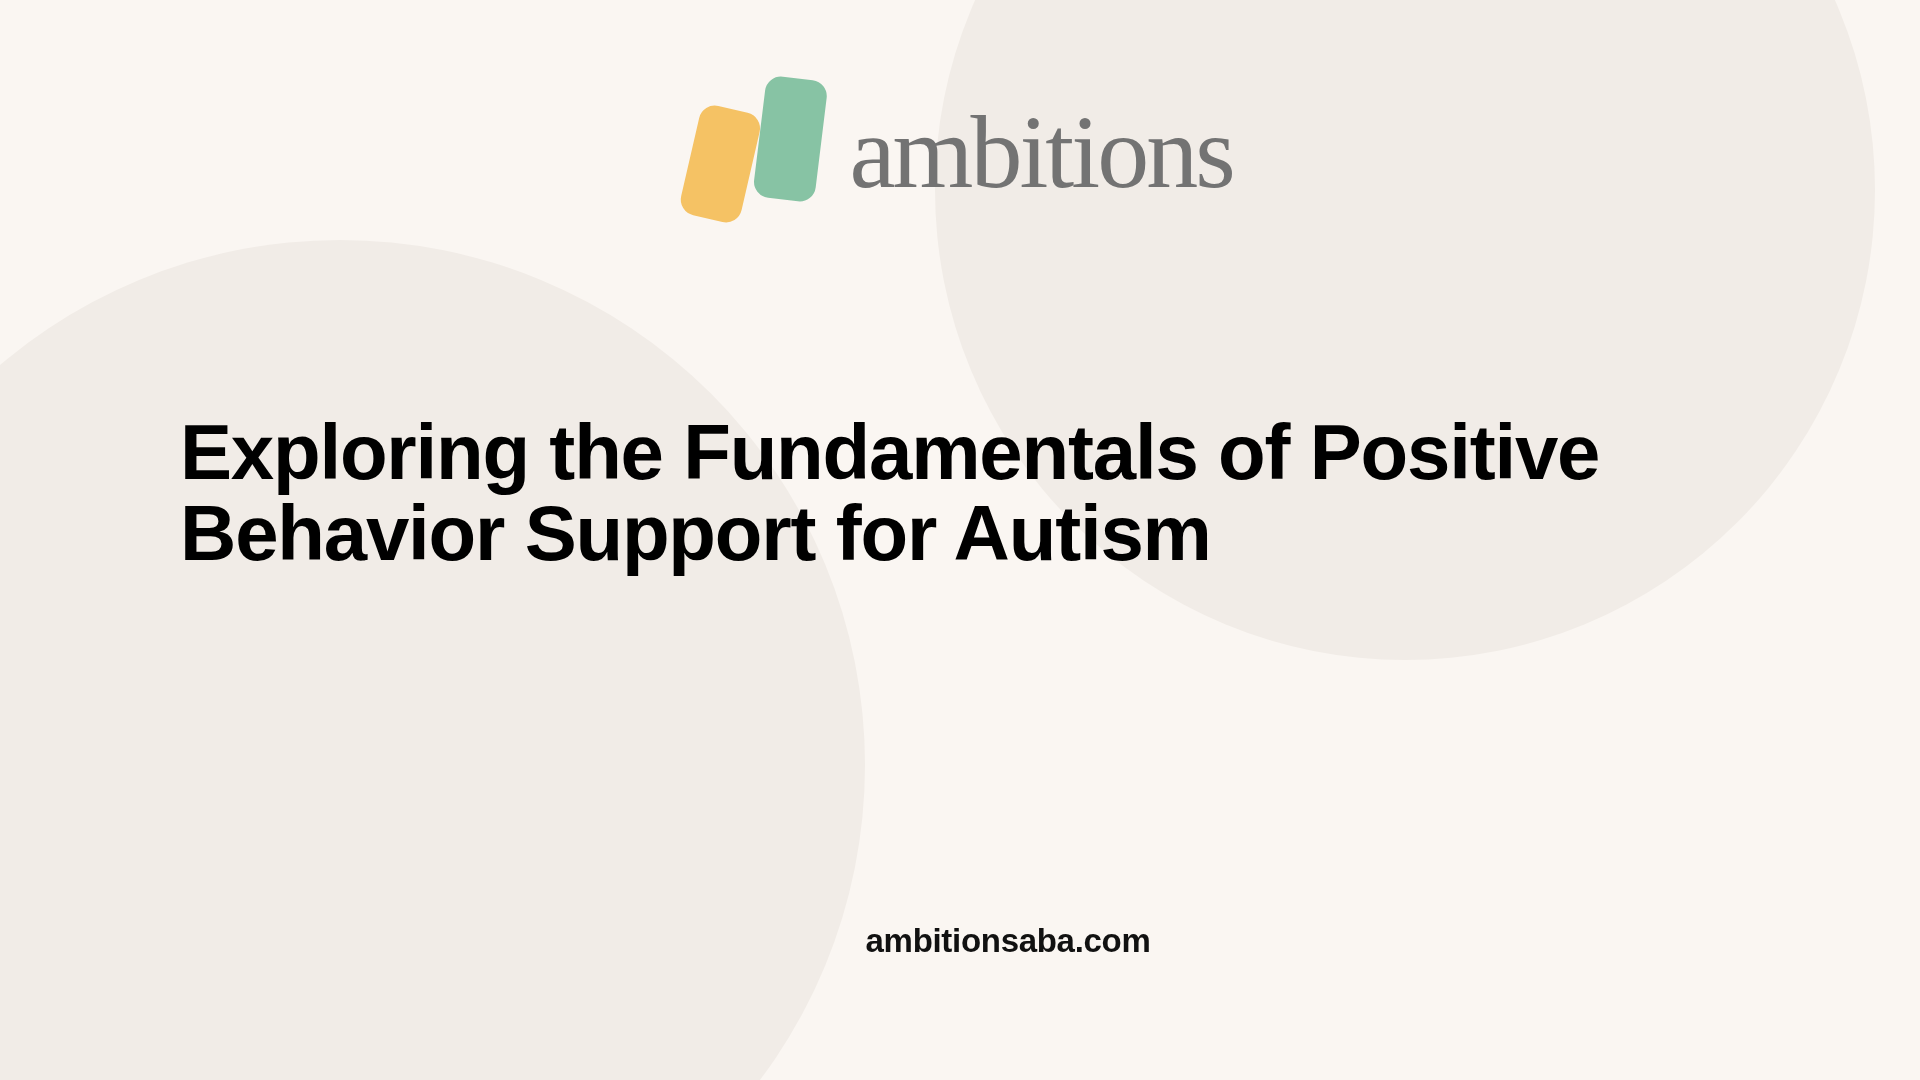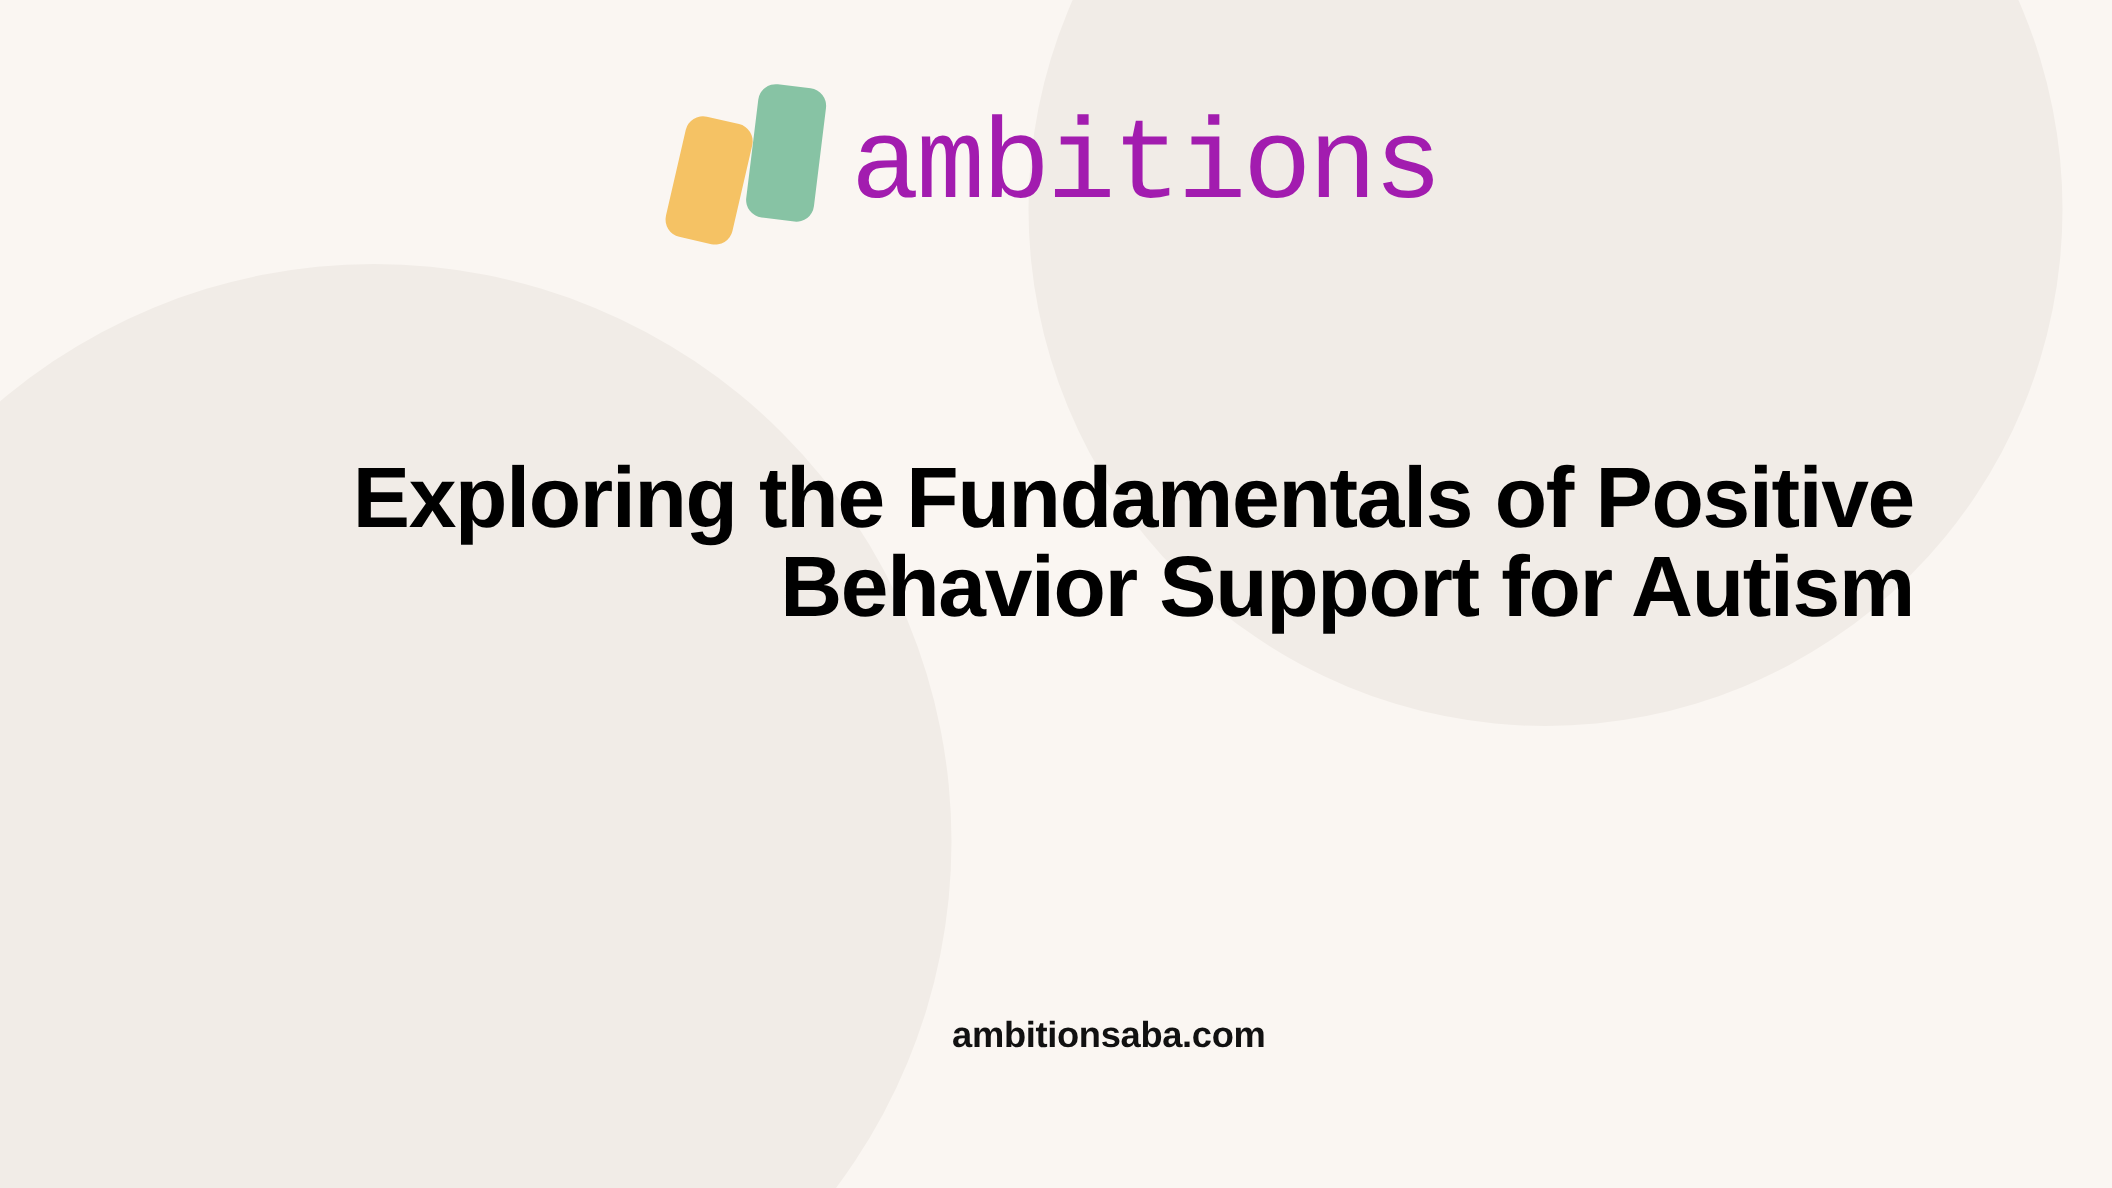--- a/index.html
+++ b/index.html
@@ -58,37 +58,37 @@
     border-radius:15px;
   }
   #logo-bar-green {
     width:62px; height:122px;
     left:72px; top:6px;
     background:#87c3a4;
     transform:rotate(7deg);
     border-radius:15px;
   }
   #logo-wordmark {
-    font-family:Liberation Mono, monospace;
+    font-family:Liberation Serif, serif;
     font-size:104px;
     font-weight:400;
     letter-spacing:-3px;
-    color:#a21caf;
+    color:#737373;
     line-height:1;
     margin-top:10px;
     text-align:center;
   }
 
   
   #title {
     position:absolute;
     left:50%; top:412px;
     transform:translateX(-50%);
     width:1560px;
-    text-align:right;
+    text-align:left;
     font-size:78px;
     font-weight:700;
     line-height:1.04;
     letter-spacing:-1.2px;
     color:#000000;
   }
 
   
   #footer-url {
     position:absolute;

